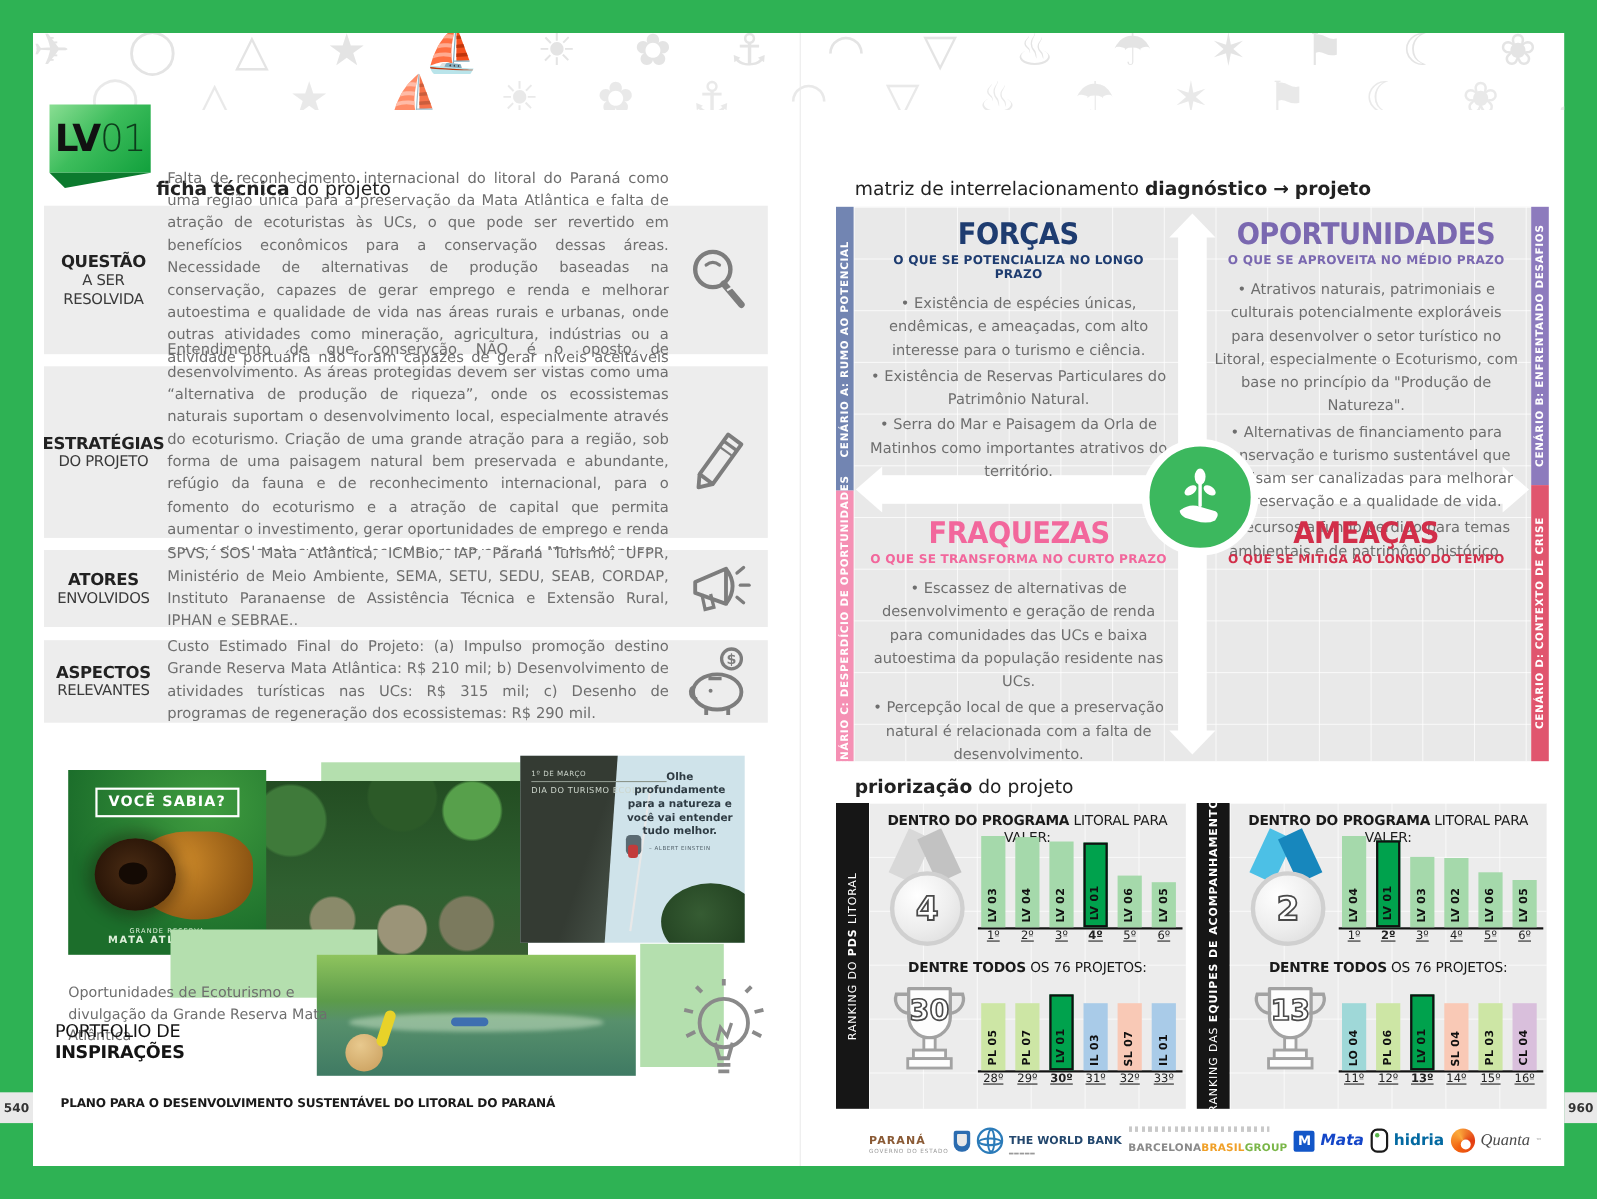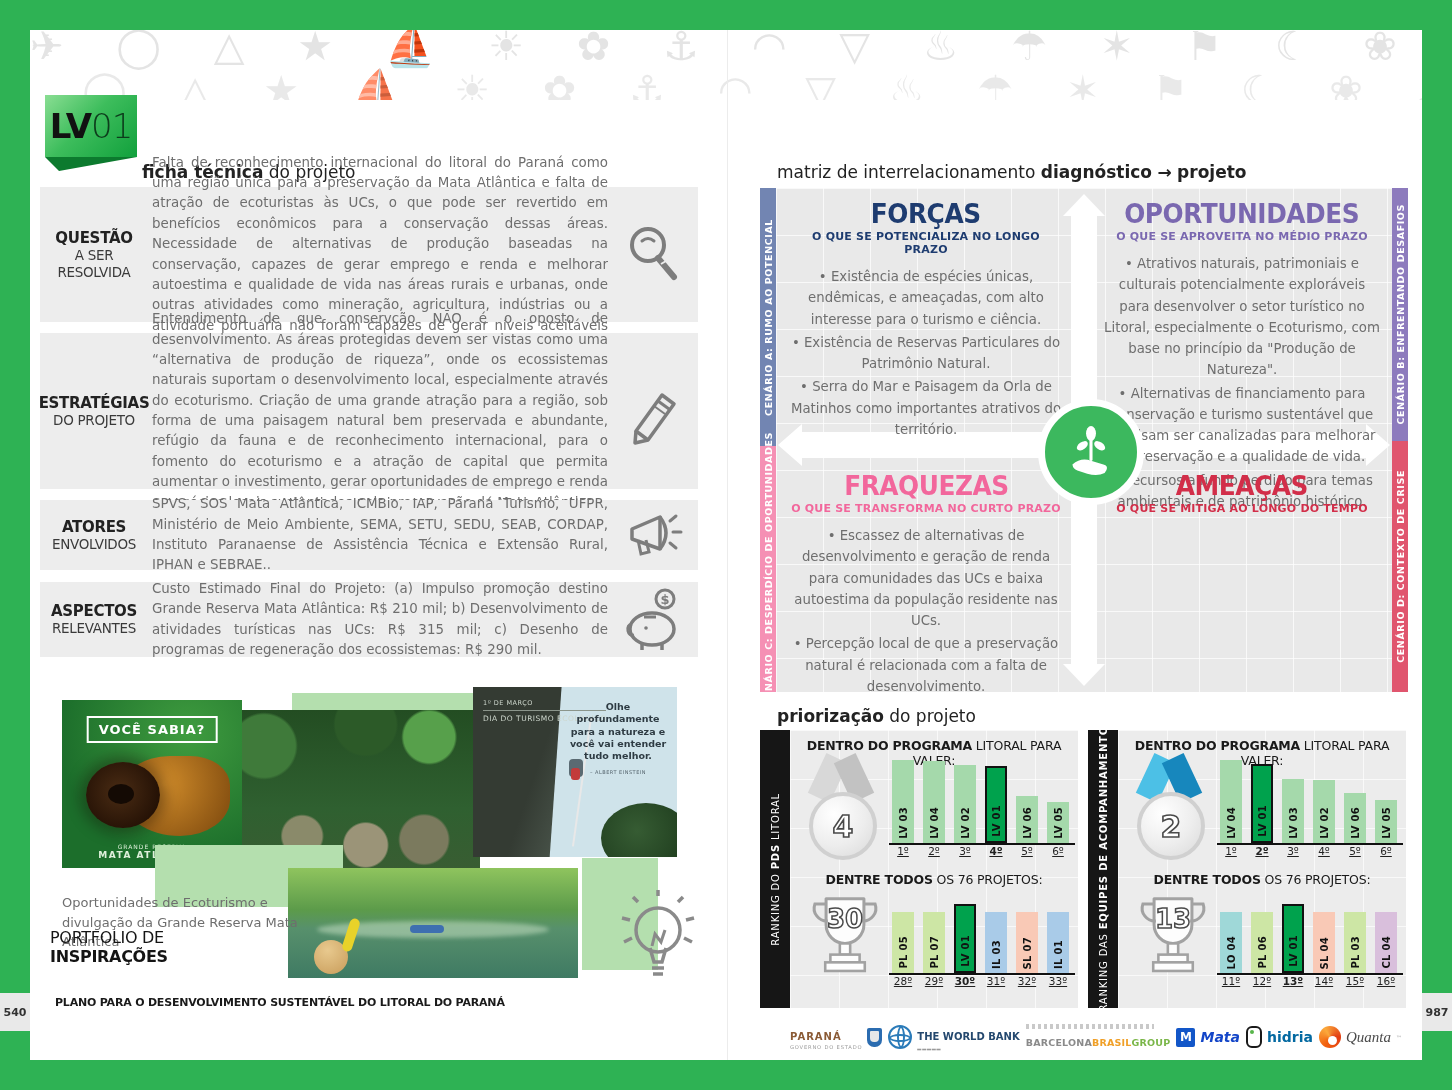--- a/index.html
+++ b/index.html
@@ -82,21 +82,21 @@
   .kayaker-head{position:absolute;left:26px;bottom:4px;width:34px;height:34px;border-radius:50%;
                 background:radial-gradient(circle at 40% 30%,#e8c98e,#c89c5a);}
   .paddle{position:absolute;left:58px;bottom:26px;width:10px;height:34px;background:#e8d229;border-radius:5px;transform:rotate(18deg);}
   .collage-caption{position:absolute;font-size:13px;line-height:1.5;color:#6e6e6e;}
   .portfolio{position:absolute;color:#141414;letter-spacing:-.3px;}
   .portfolio .p1{font-size:16px;font-weight:400;}
   .portfolio .p2{font-size:16px;font-weight:800;text-align:center;}
 
   
   .footer-text{position:absolute;left:25px;top:966px;font-size:11px;font-weight:800;color:#1a1a1a;letter-spacing:-.2px;}
-  .page-tab{position:absolute;top:993px;width:30px;height:38px;background:#e9e9e9;display:flex;
+  .page-tab{position:absolute;top:993px;width:30px;height:28px;background:#e9e9e9;display:flex;
             align-items:center;justify-content:center;font-size:11px;font-weight:700;color:#333;}
 
   
   .swot{position:absolute;left:730px;top:158px;width:648px;height:504px;}
   .swot .grid{position:absolute;left:16px;top:0;width:616px;height:100%;background-color:#e9e9e9;
      background-image:linear-gradient(to right,rgba(255,255,255,.75) 1px,transparent 1px),
                       linear-gradient(to bottom,rgba(255,255,255,.75) 1px,transparent 1px);
      background-size:47px 47px;}
   .sidebar-v{position:absolute;width:16px;display:flex;align-items:center;justify-content:center;}
   .sidebar-v span{writing-mode:vertical-rl;transform:rotate(180deg);color:#fff;font-size:9.5px;
@@ -685,14 +685,14 @@
       <div class="logo logo-quanta">
         <div class="qswirl"></div>
         <span class="nm">Quanta</span>
           <span class="tm">™</span>
       </div>
     </div>
 
   </div>
 
   <div class="page-tab" style="left:0;">540</div>
-  <div class="page-tab" style="right:0;">987</div>
+  <div class="page-tab" style="right:0;">960</div>
 </div>
 
 </body></html>

